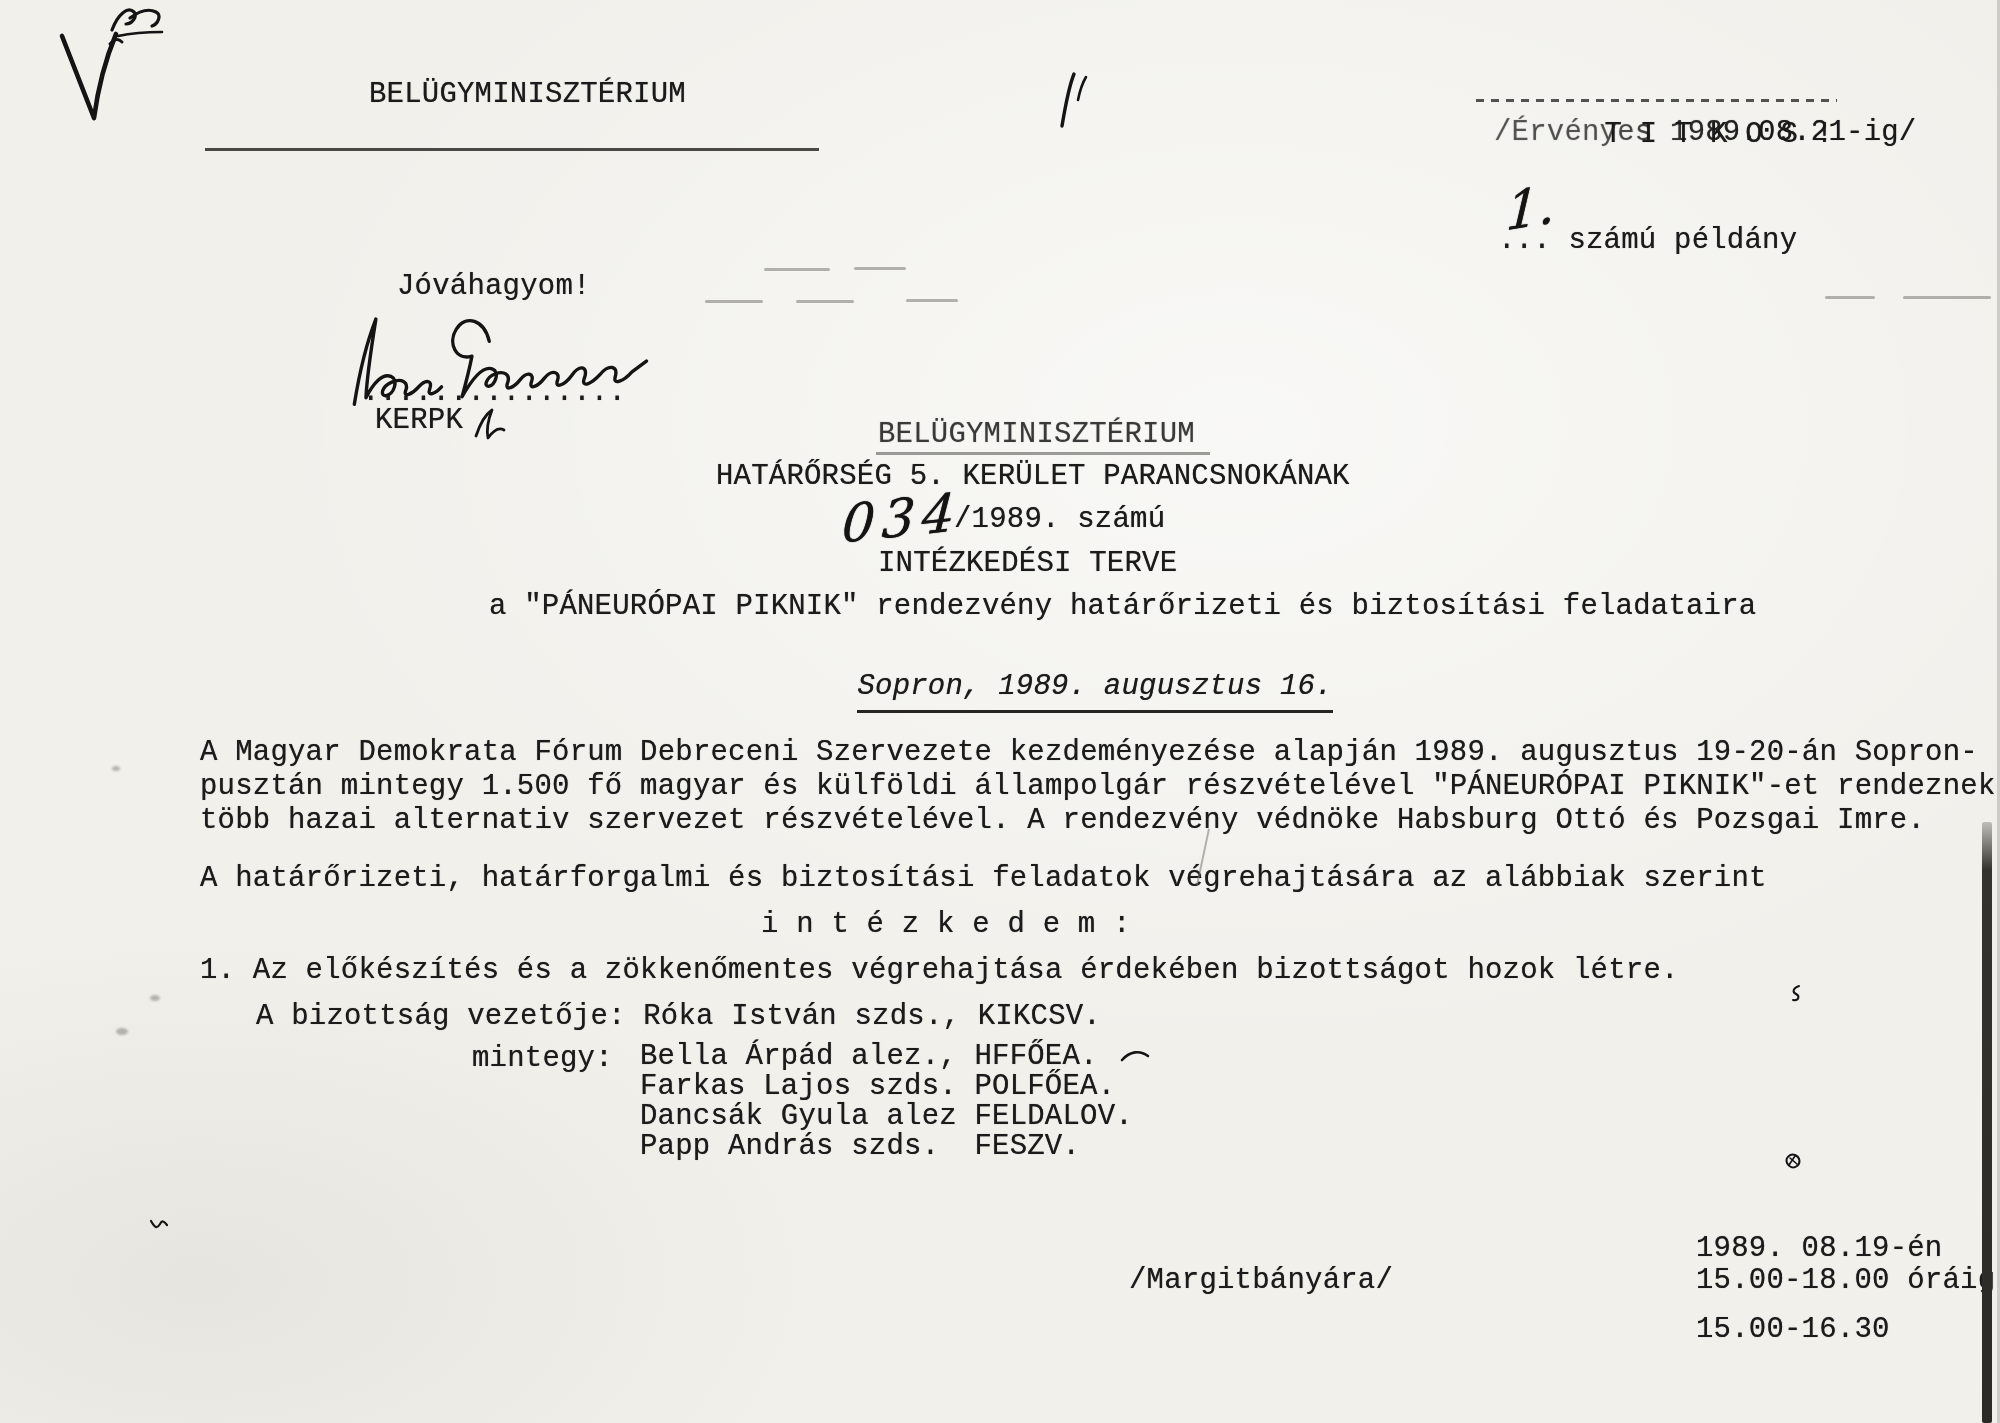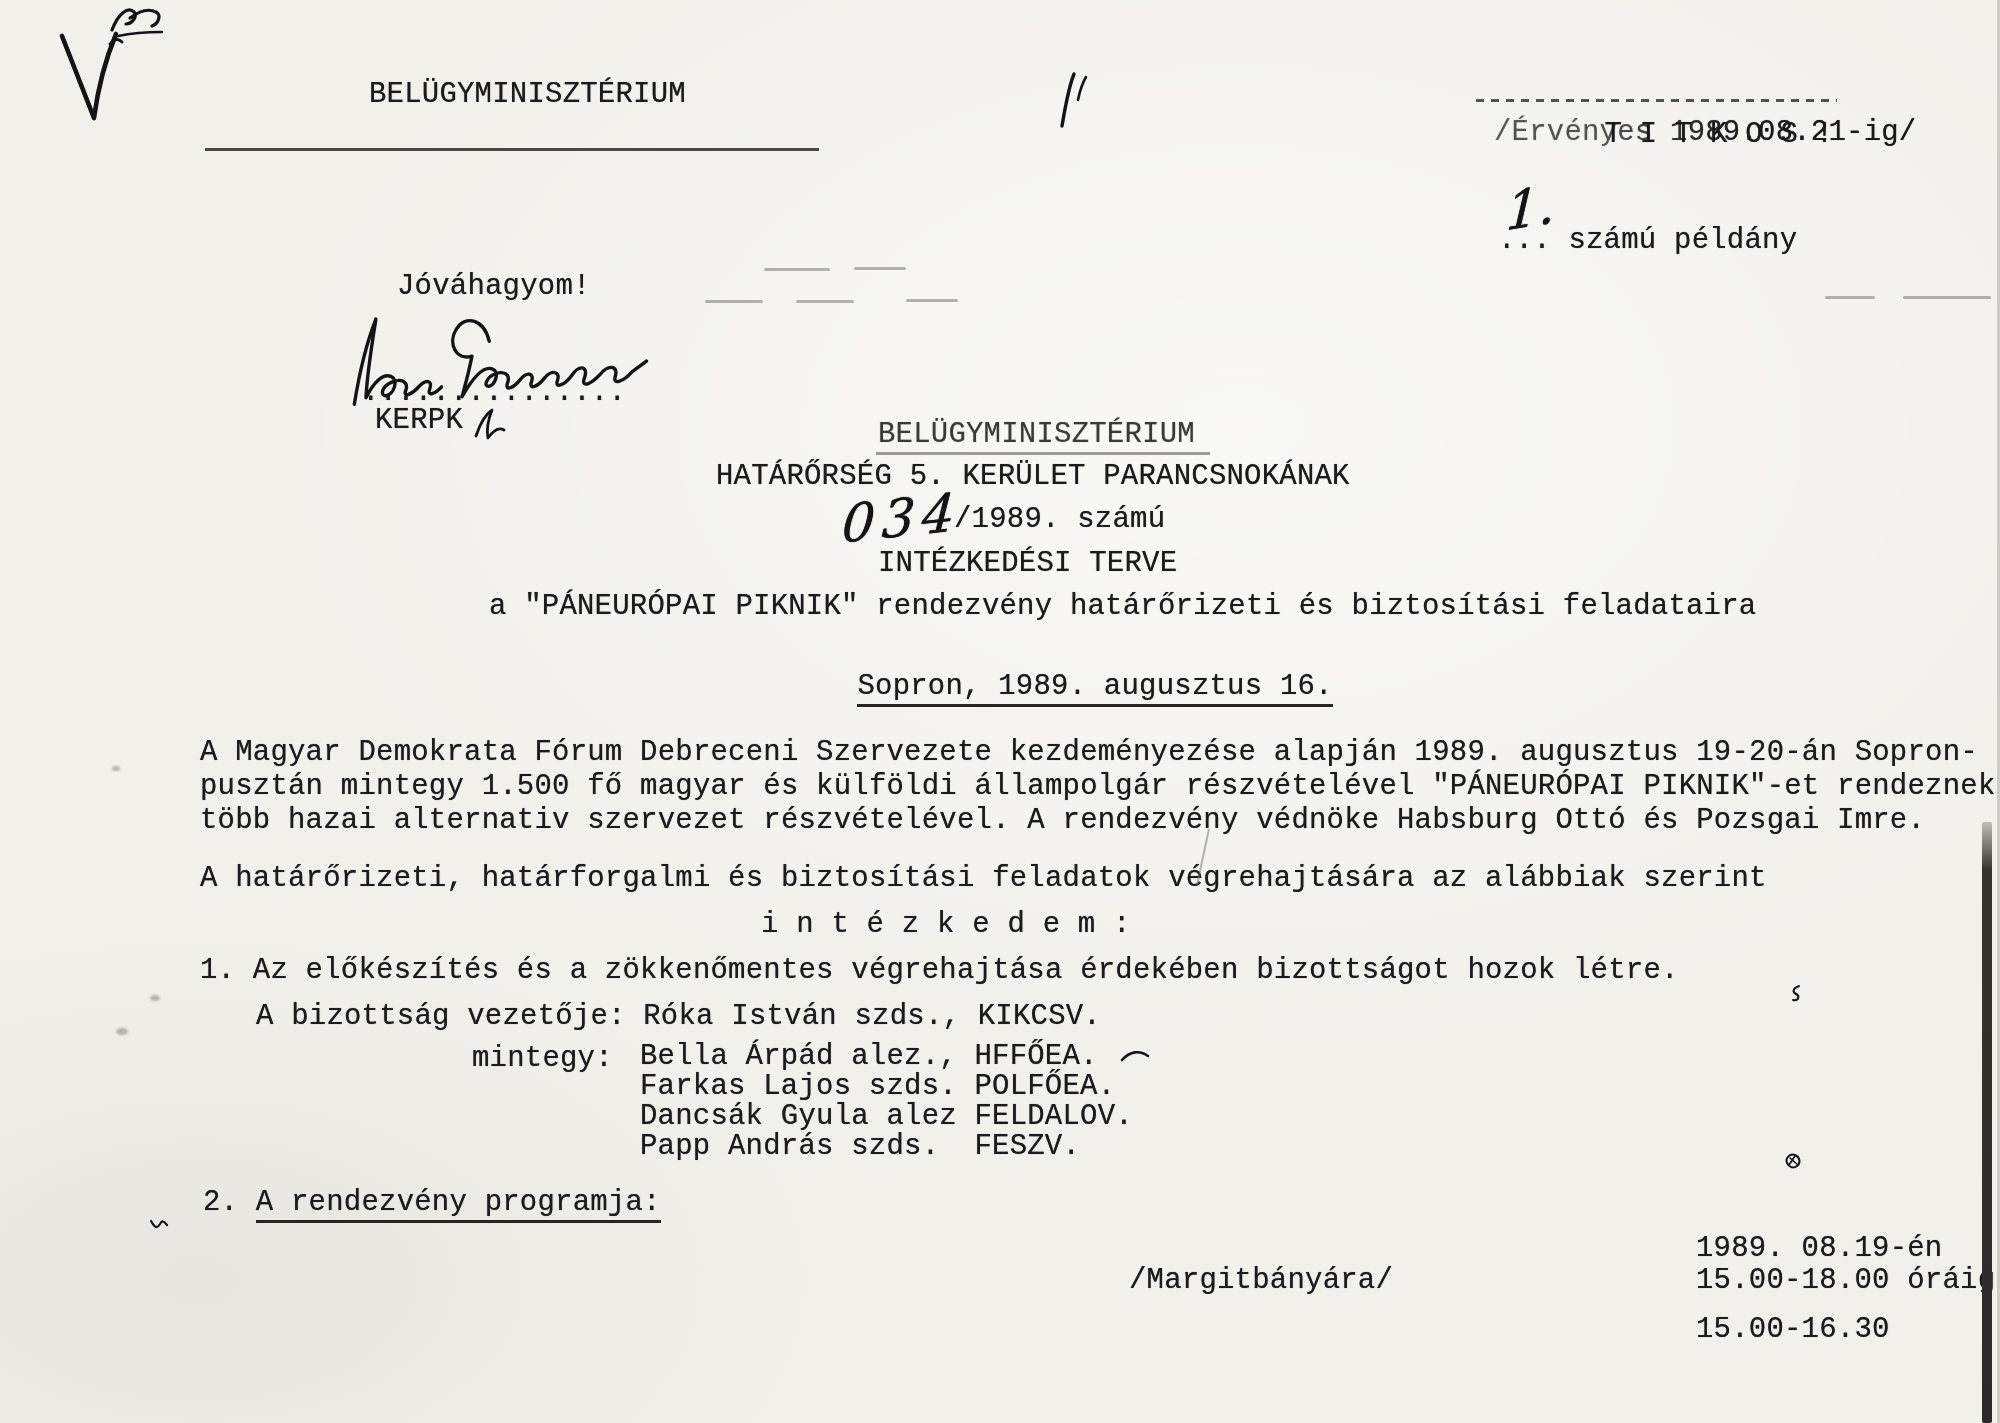--- a/index.html
+++ b/index.html
@@ -17,21 +17,21 @@
   }
   .t{
     position:absolute;
     font-size:29px;
     line-height:34px;
     white-space:pre;
     letter-spacing:.2px;
     text-shadow:0 0 .7px rgba(25,25,25,.75);
   }
   .members{line-height:30px;}
-  .underline-span{border-bottom:3px solid #262522;padding-bottom:1px;}
+  .underline-span{border-bottom:3px solid #262522;padding-bottom:7px;font-style:italic;}
   .faded{color:rgba(27,27,27,.5);filter:blur(.4px);}
   .fade-ends{color:rgba(27,27,27,.55);}
   .fade-left{color:rgba(27,27,27,.6);}
   @supports (-webkit-background-clip: text){
     .fade-ends{
       background:linear-gradient(90deg, rgba(27,27,27,.10) 0%, rgba(27,27,27,.45) 22%, rgba(27,27,27,.88) 45%, rgba(27,27,27,.85) 70%, rgba(27,27,27,.30) 92%, rgba(27,27,27,.12) 100%);
       -webkit-background-clip:text;background-clip:text;color:transparent;
     }
     .fade-left{
       background:linear-gradient(90deg, rgba(27,27,27,.06) 0%, rgba(27,27,27,.12) 28%, rgba(27,27,27,.75) 48%, #1b1b1b 62%);
@@ -135,21 +135,20 @@
 Farkas Lajos szds. POLFŐEA.
 Dancsák Gyula alez FELDALOV.
 Papp András szds.  FESZV.</div>
   <svg class="pen" style="left:1118px;top:1046px" width="34" height="20" viewBox="0 0 34 20">
     <path d="M4,14 C12,5 22,4 30,10" stroke-width="2.6"></path>
   </svg>
 
   <svg class="pen" style="left:148px;top:1216px" width="22" height="16" viewBox="0 0 22 16">
     <path d="M3,5 C7,12 9,13 12,8 C14,4 16,5 19,9" stroke-width="2.2"></path>
   </svg>
-  <div class="t" style="left:203px;top:1186px"><span>2. </span><span class="underline-span">A rendezvény programja:</span></div>
 
   <div class="t" style="left:1129px;top:1264px">/Margitbányára/</div>
   <div class="t" style="left:1696px;top:1232px">1989. 08.19-én</div>
   <div class="t" style="left:1696px;top:1264px">15.00-18.00 óráig</div>
   <div class="t" style="left:1696px;top:1313px">15.00-16.30</div>
 
   <svg class="pen" style="left:1780px;top:1148px" width="26" height="26" viewBox="0 0 26 26">
     <path d="M7,15 C5,10 10,5 15,7 C20,9 21,15 17,18 C13,21 9,19 7,15 Z" stroke-width="2"></path>
     <path d="M10,10 L17,16 M15,8 L9,17" stroke-width="1.6"></path>
   </svg>

